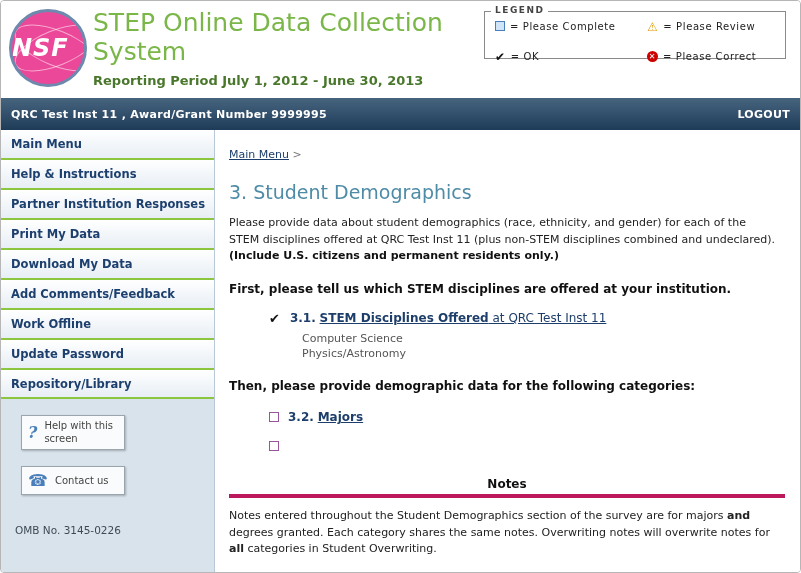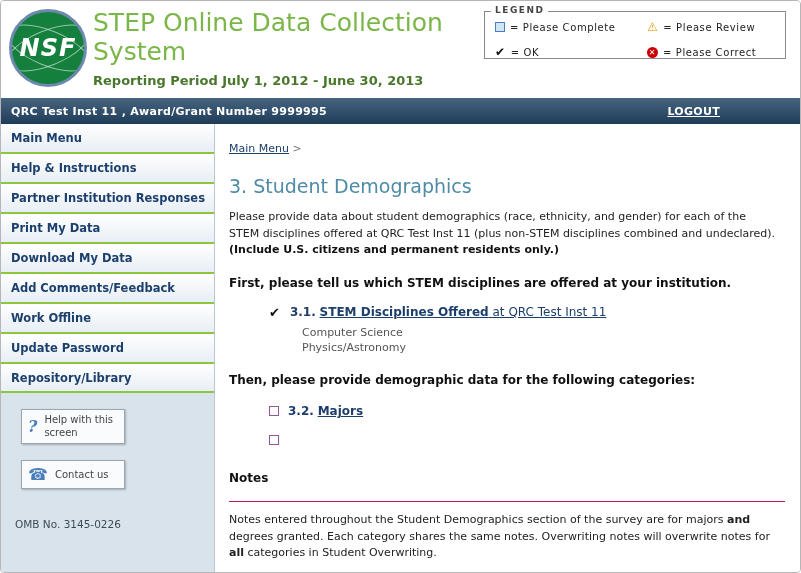--- a/index.html
+++ b/index.html
@@ -3,45 +3,45 @@
 <meta charset="utf-8">
 <style>
   * { box-sizing: border-box; margin: 0; padding: 0; }
   html,body { background:#fff; }
   body { font-family: "DejaVu Sans", "Liberation Sans", sans-serif; }
   .page { width:801px; height:573px; border:1px solid #b6b6b6; border-radius:4px; overflow:hidden; background:#fff; position:relative; }
 
   
   .header { position:relative; height:97px; background:#fff; }
   .logo { position:absolute; left:8px; top:8px; width:78px; height:78px; border-radius:50%;
-          background:#15803d; border:3px solid #6d89ad; color:#fff; display:flex; align-items:center; justify-content:center;
+          background:#ec4899; border:3px solid #6d89ad; color:#fff; display:flex; align-items:center; 
           font-weight:bold; font-style:italic; font-size:24px; letter-spacing:1px; overflow:hidden; }
   .logo::before, .logo::after { content:""; position:absolute; border:1px solid rgba(255,255,255,.55); border-radius:50%; }
   .logo::before { width:86px; height:34px; transform:rotate(-22deg); }
   .logo::after  { width:86px; height:34px; transform:rotate(22deg); }
   .titleblock { margin-left:92px; padding-top:8px; }
   .title-line { font-size:25px; line-height:1.15; color:#7ab648; }
   .period { margin-top:6px; font-size:13px; font-weight:bold; color:#49772b; }
 
   
   .legend { position:absolute; right:14px; top:10px; width:302px; height:48px; border:1px solid #8a8a8a;
-            padding:9px 8px 4px 10px; display:grid; grid-template-columns:152px 1fr; row-gap:13px; background:#fff; }
+            padding:9px 8px 4px 10px; display:grid; grid-template-columns:152px 1fr; row-gap:18px; background:#fff; }
   .legend-label { position:absolute; top:-7px; left:6px; background:#fff; padding:0 4px; font-size:9px;
                   letter-spacing:1.5px; color:#444; font-weight:bold; }
-  .legend-item { display:flex; align-items:center; gap:5px; font-size:10px; color:#222; letter-spacing:.6px; white-space:nowrap; }
+  .legend-item { display:flex; align-items:flex-start; gap:5px; font-size:10px; color:#222; letter-spacing:.6px; white-space:nowrap; }
   .icon-square { width:10px; height:10px; border:1px solid #4a7ebb; background:#cfe4f7; display:inline-block; flex:none; }
   .icon-warning { color:#dd9900; font-size:12px; line-height:12px; flex:none; }
   .icon-ok { color:#111; font-weight:bold; font-size:12px; line-height:12px; flex:none; }
   .icon-correct { width:11px; height:11px; border-radius:50%; background:#c00; color:#fff; font-size:8px; line-height:11px;
                   text-align:center; display:inline-block; font-weight:bold; flex:none; }
 
   
-  .topbar { height:26px; display:flex; justify-content:space-between; align-items:center; padding:1px 10px;
+  .topbar { height:32px; display:flex; justify-content:space-between; align-items:center; padding:1px 10px;
             background:linear-gradient(180deg,#47647f,#1e3c58); color:#fff; font-size:11px; font-weight:bold; letter-spacing:.3px; }
-  .logout { color:#fff; text-decoration:underline; margin-right:70px; cursor:pointer; font-size:11px; font-weight:bold; }
+  .logout { color:#fff; cursor:pointer; font-size:11px; font-weight:bold; }
 
   
   .bodywrap { display:flex; height:452px; }
   .sidebar { width:214px; flex:none; background:#d9e3ec; border-right:1px solid #b9c8d6; }
   .menu-item { display:block; background:linear-gradient(180deg,#ffffff,#e7eef5); color:#1c3f6e; font-weight:bold;
                font-size:11.5px; padding:7px 8px 6px 10px; border-bottom:2px solid #8cc63e; line-height:1.3; cursor:pointer; }
   .side-btn { width:104px; margin:16px 0 0 20px; border:1px solid #9aa5ad; background:#fafbfc; box-shadow:1px 1px 2px rgba(0,0,0,.25);
               display:flex; align-items:center; gap:7px; padding:4px 6px; cursor:pointer; }
   .side-btn .btn-text { font-size:10px; color:#444; line-height:1.25; }
   .q-icon { color:#4a7ebb; font-weight:bold; font-style:italic; font-size:16px; font-family:"DejaVu Serif", serif; }
@@ -57,21 +57,21 @@
   .intro { margin-top:12px; width:548px; font-size:11px; color:#222; line-height:1.5; }
   .intro b { color:#111; }
   .section-head { margin-top:17px; font-size:12px; font-weight:bold; color:#111; }
   .row31 { margin:15px 0 0 40px; font-size:12px; display:flex; align-items:center; gap:10px; }
   .check-glyph { font-weight:bold; font-size:13px; color:#111; }
   .link { color:#1d3e6b; text-decoration:underline; cursor:pointer; }
   .num { font-weight:bold; color:#1d3e6b; }
   .disciplines { margin:5px 0 12px 73px; font-size:11px; color:#555; line-height:1.45; }
   .cat-row { margin:17px 0 0 40px; font-size:12px; display:flex; align-items:center; gap:9px; }
   .checkbox { width:10px; height:10px; border:1px solid #995599; background:#fff; display:inline-block; flex:none; }
-  .notes-head { margin-top:26px; padding-bottom:16px; border-bottom:1px solid #be185d; font-size:12px; font-weight:bold; color:#111; width:556px; }
+  .notes-head { margin-top:26px; padding-bottom:3px; border-bottom:4px solid #be185d; font-size:12px; font-weight:bold; color:#111; width:556px;text-align:center; }
   .notes-text { margin-top:10px; width:548px; font-size:11px; color:#222; line-height:1.5; }
   .show-notes { margin-top:18px; display:flex; align-items:center; gap:8px; }
   .note-icon { width:14px; height:14px; border:1px solid #4a7ebb; background:#fff; color:#4a7ebb; font-size:10px;
                line-height:12px; text-align:center; flex:none; }
   .show-notes-link { font-size:11px; font-style:italic; color:#33506e; cursor:pointer; }
 </style>
 </head>
 <body>
 
 <div class="page">

